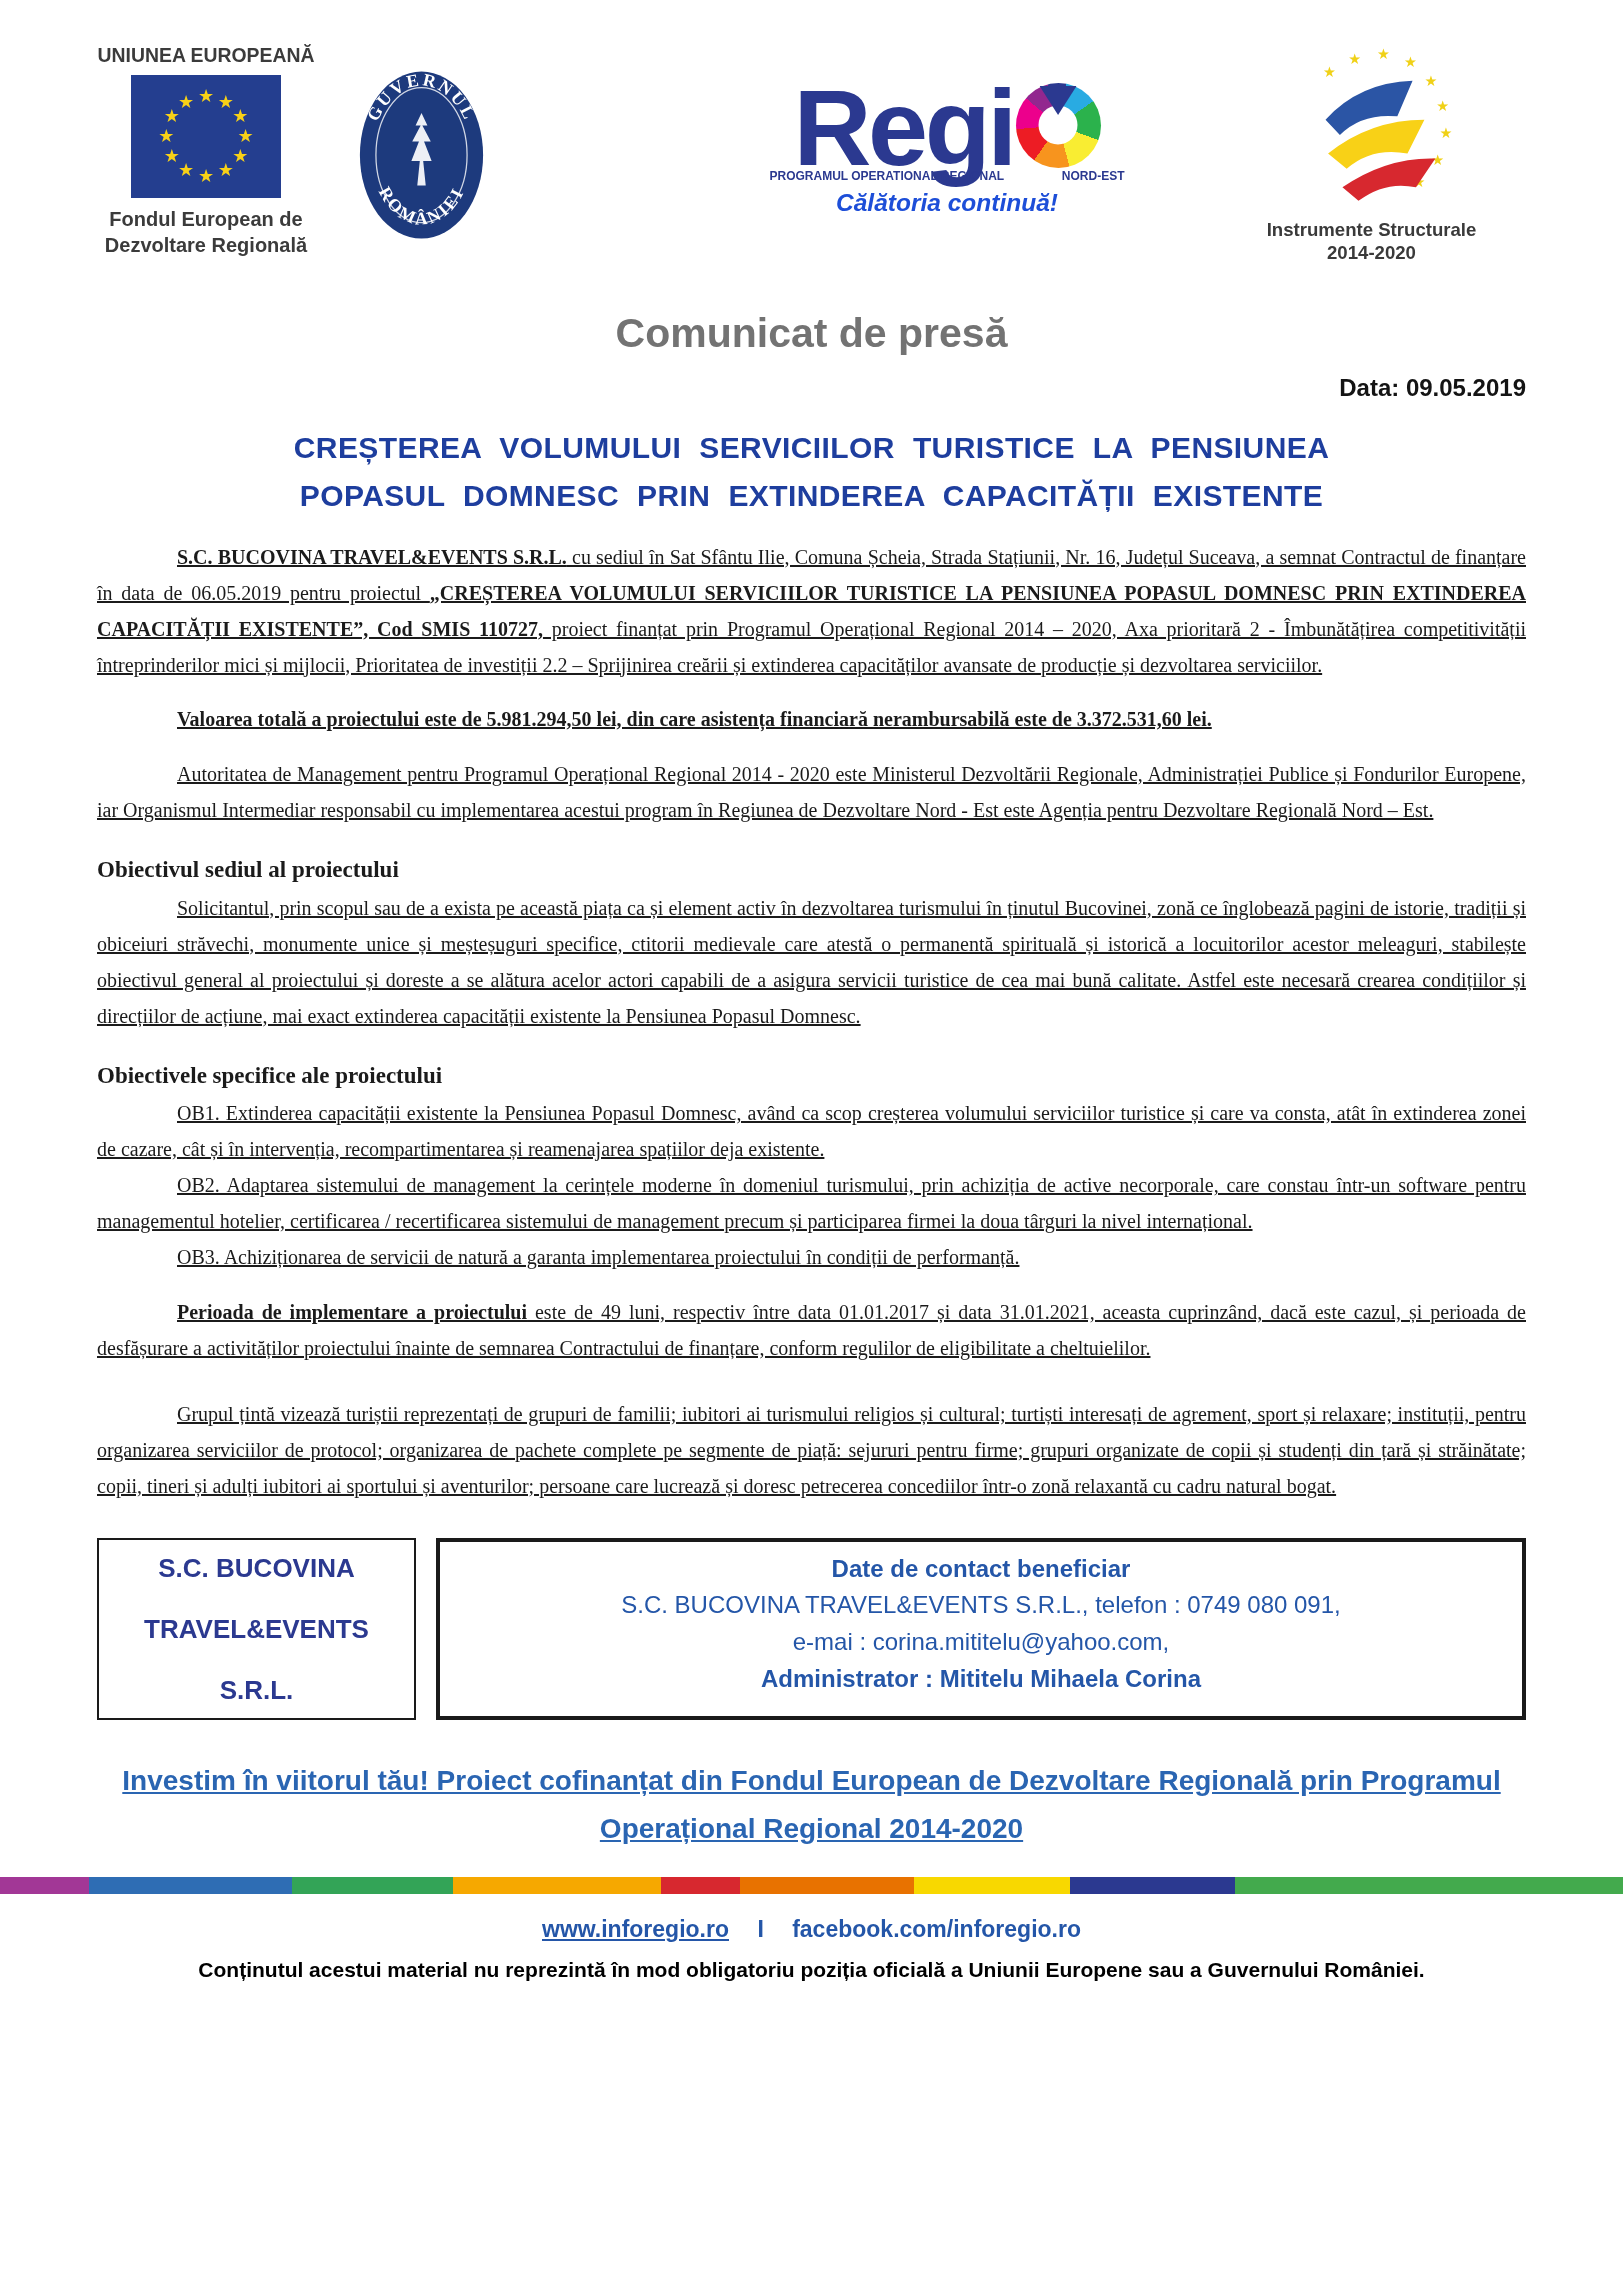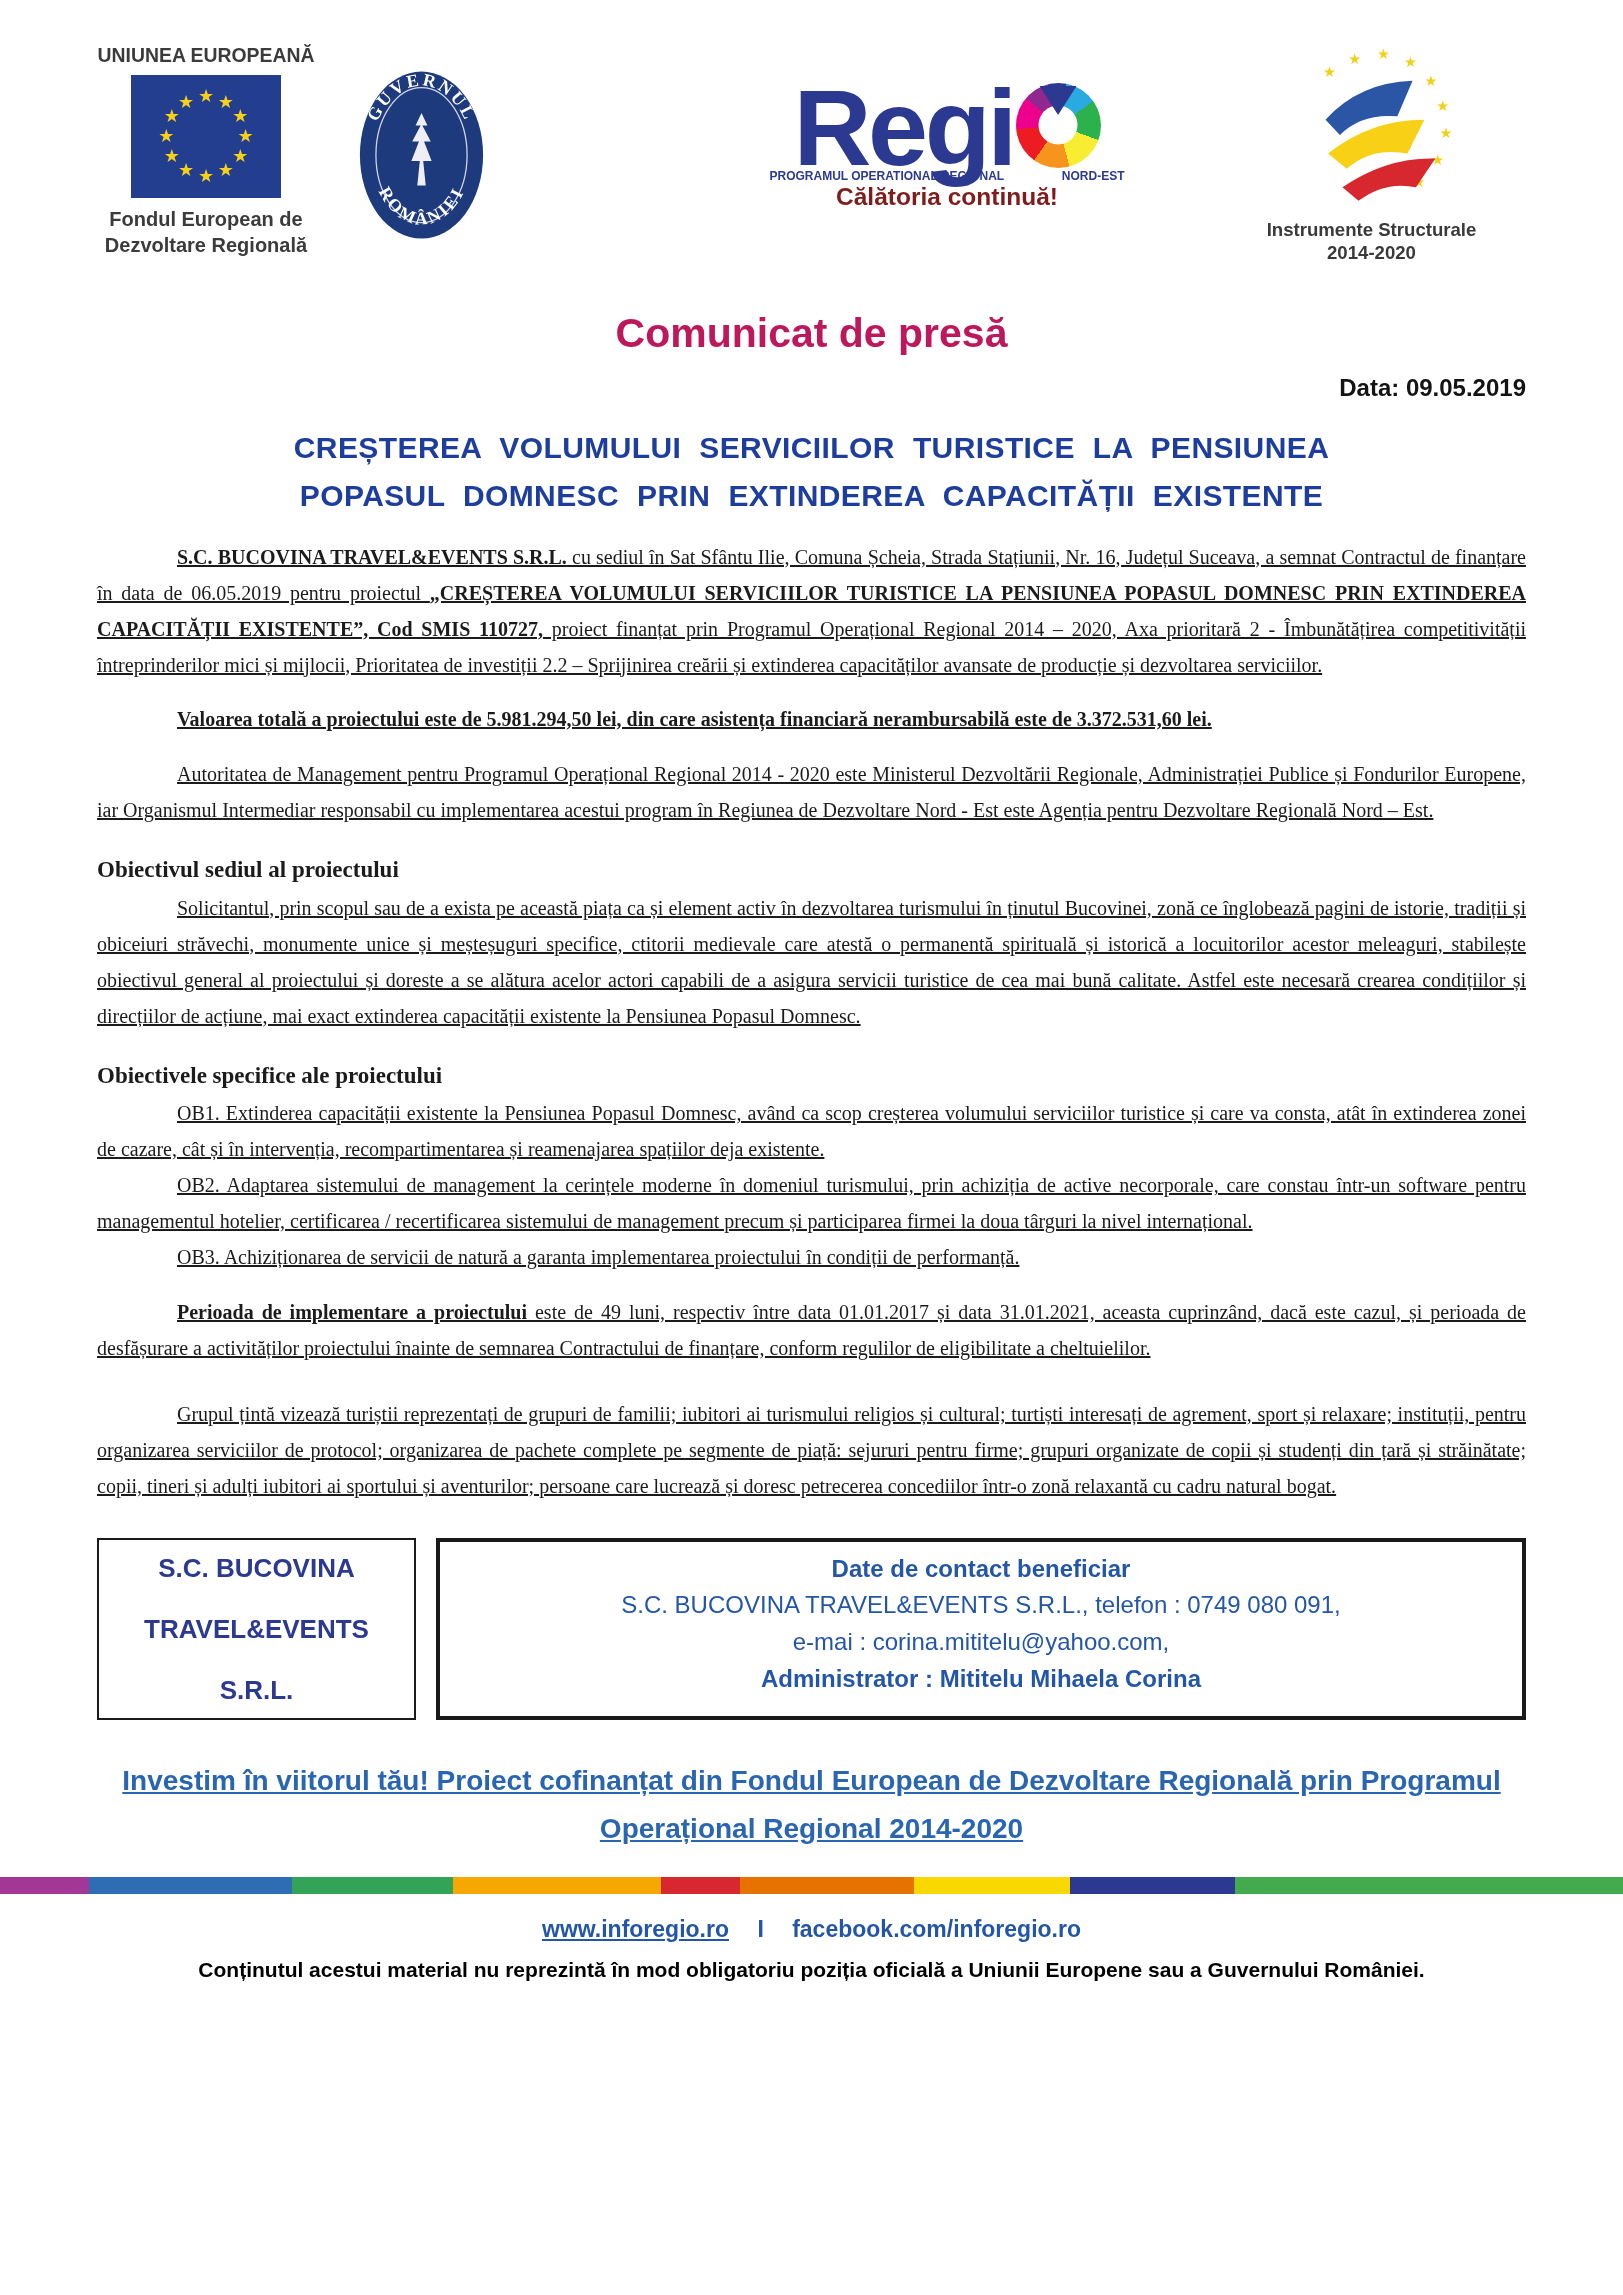--- a/index.html
+++ b/index.html
@@ -24,28 +24,28 @@
   .regio-row{display:flex;justify-content:center;align-items:flex-start;}
   .regio-word{font-weight:bold;font-size:108px;line-height:1;color:#2b3990;letter-spacing:-3.4px;}
   .regio-wheel{position:relative;width:85px;height:85px;margin-top:8.5px;margin-left:1.7px;border-radius:50%;
     background:conic-gradient(from 10deg,#29abe2 0 45deg,#2bb24c 45deg 100deg,#f9ed32 100deg 155deg,#f7941e 155deg 205deg,#ed1c24 205deg 255deg,#ec008c 255deg 300deg,#92278f 300deg 335deg,#2b3990 335deg 360deg);}
   .regio-wheel-center{position:absolute;left:50%;top:50%;width:39px;height:39px;border-radius:50%;
     background:#ffffff;transform:translate(-50%,-50%);}
   .regio-wheel-notch{position:absolute;left:50%;top:3.4px;width:37px;height:29px;transform:translateX(-50%);
     background:#2b3990;clip-path:polygon(0 0,100% 0,50% 100%);}
   .regio-sub{display:flex;justify-content:space-between;margin-top:-13.5px;padding:0 8.5px;
     font-weight:bold;font-size:12px;color:#2b3990;letter-spacing:0;}
-  .regio-tagline{margin-top:0;font-weight:bold;font-size:24.5px;color:#7f1d1d;}
+  .regio-tagline{margin-top:6px;font-weight:bold;font-size:24.5px;color:#1d4ed8;font-style:italic;}
 
   .instr-block{position:absolute;left:1228px;top:42px;width:287px;text-align:center;}
   .instr-caption{font:bold 18.6px/23px "Liberation Sans",sans-serif;color:#3a3a3a;margin-top:3.4px;}
 
   
   .content{padding:0 97px;}
-  .doc-title{text-align:center;font:bold 41px "Liberation Sans",sans-serif;color:#be185d;margin-top:12px;}
+  .doc-title{text-align:center;font:bold 41px "Liberation Sans",sans-serif;color:#737373;margin-top:12px;}
   .doc-date{text-align:right;font:bold 24px "Liberation Sans",sans-serif;color:#141414;margin-top:17px;}
   .headline{text-align:center;font:bold 30px/48px "Liberation Sans",sans-serif;color:#1e3e9e;
     margin-top:22px;word-spacing:9.3px;letter-spacing:0.4px;}
   p.bodyp{font-size:20px;line-height:36px;text-align:justify;text-indent:80px;margin:18.6px 0 0 0;text-decoration:underline;}
   p.tight{margin-top:0;}
   p.boldp{font-weight:bold;}
   .sec-h{font:bold 23px "Liberation Serif",serif;margin:29px 0 0 0;}
   .sec-h + p.bodyp{margin-top:6.8px;}
   .bseg{font-weight:bold;}
 

